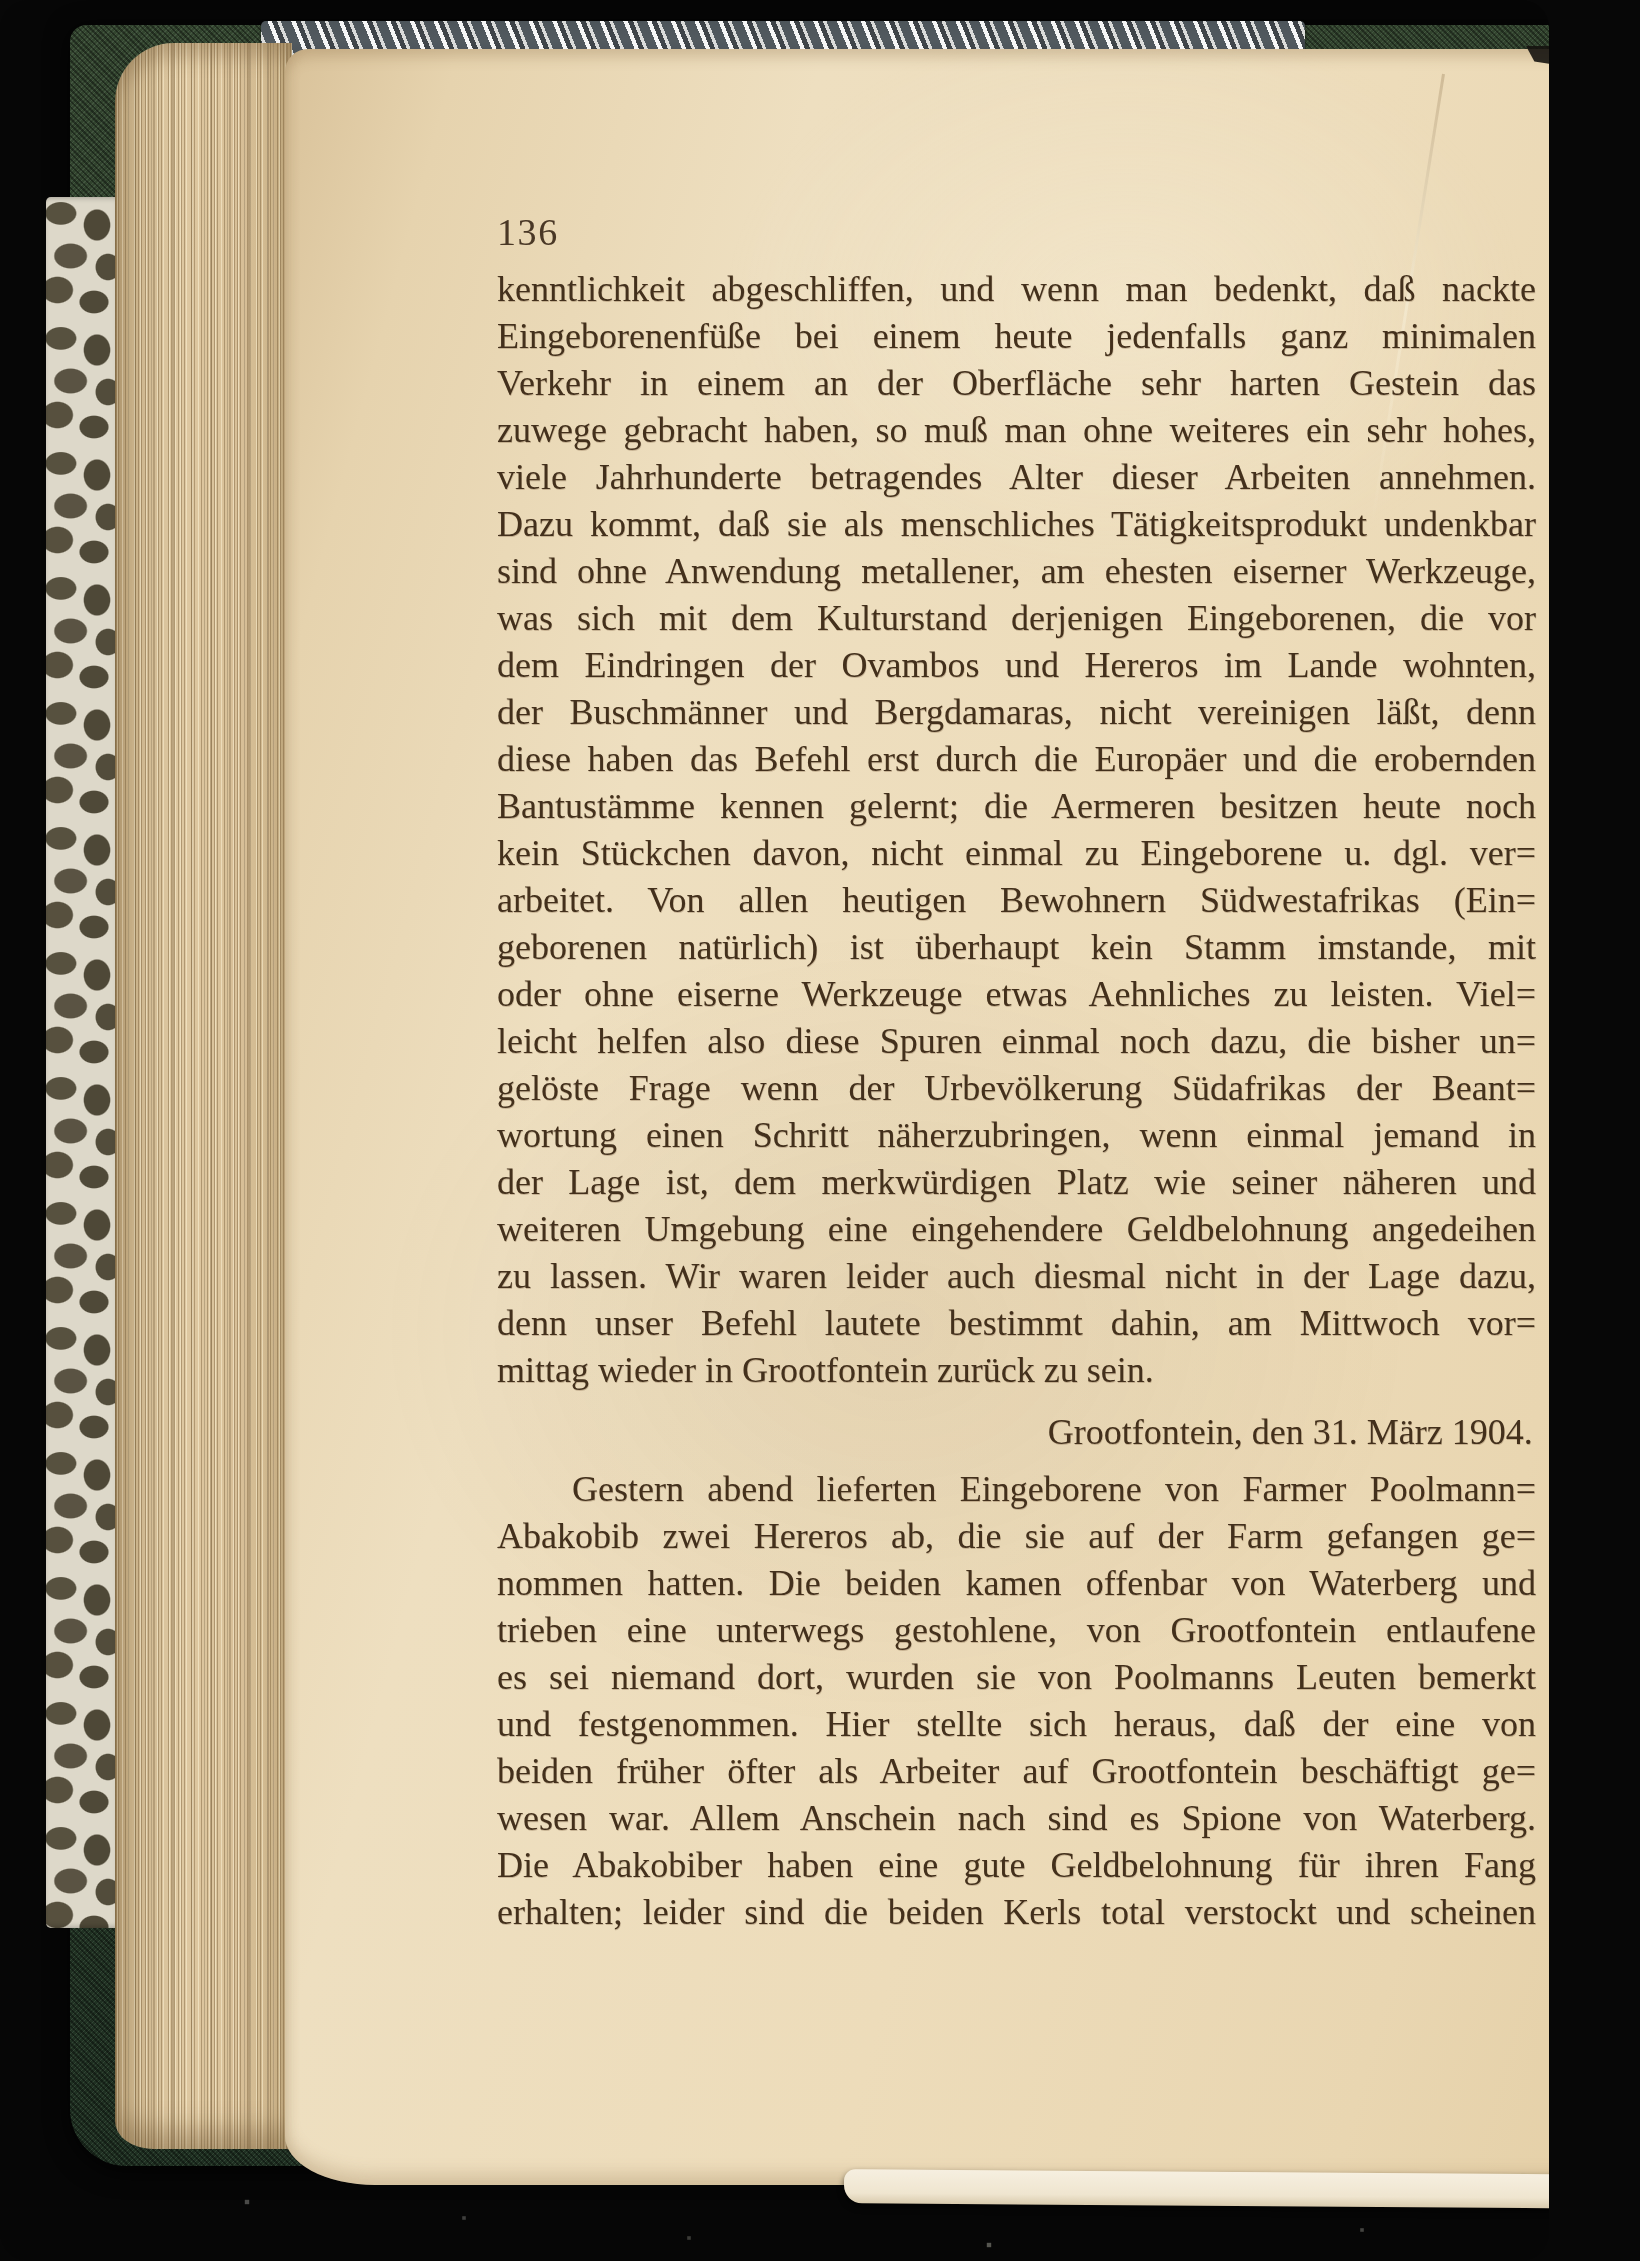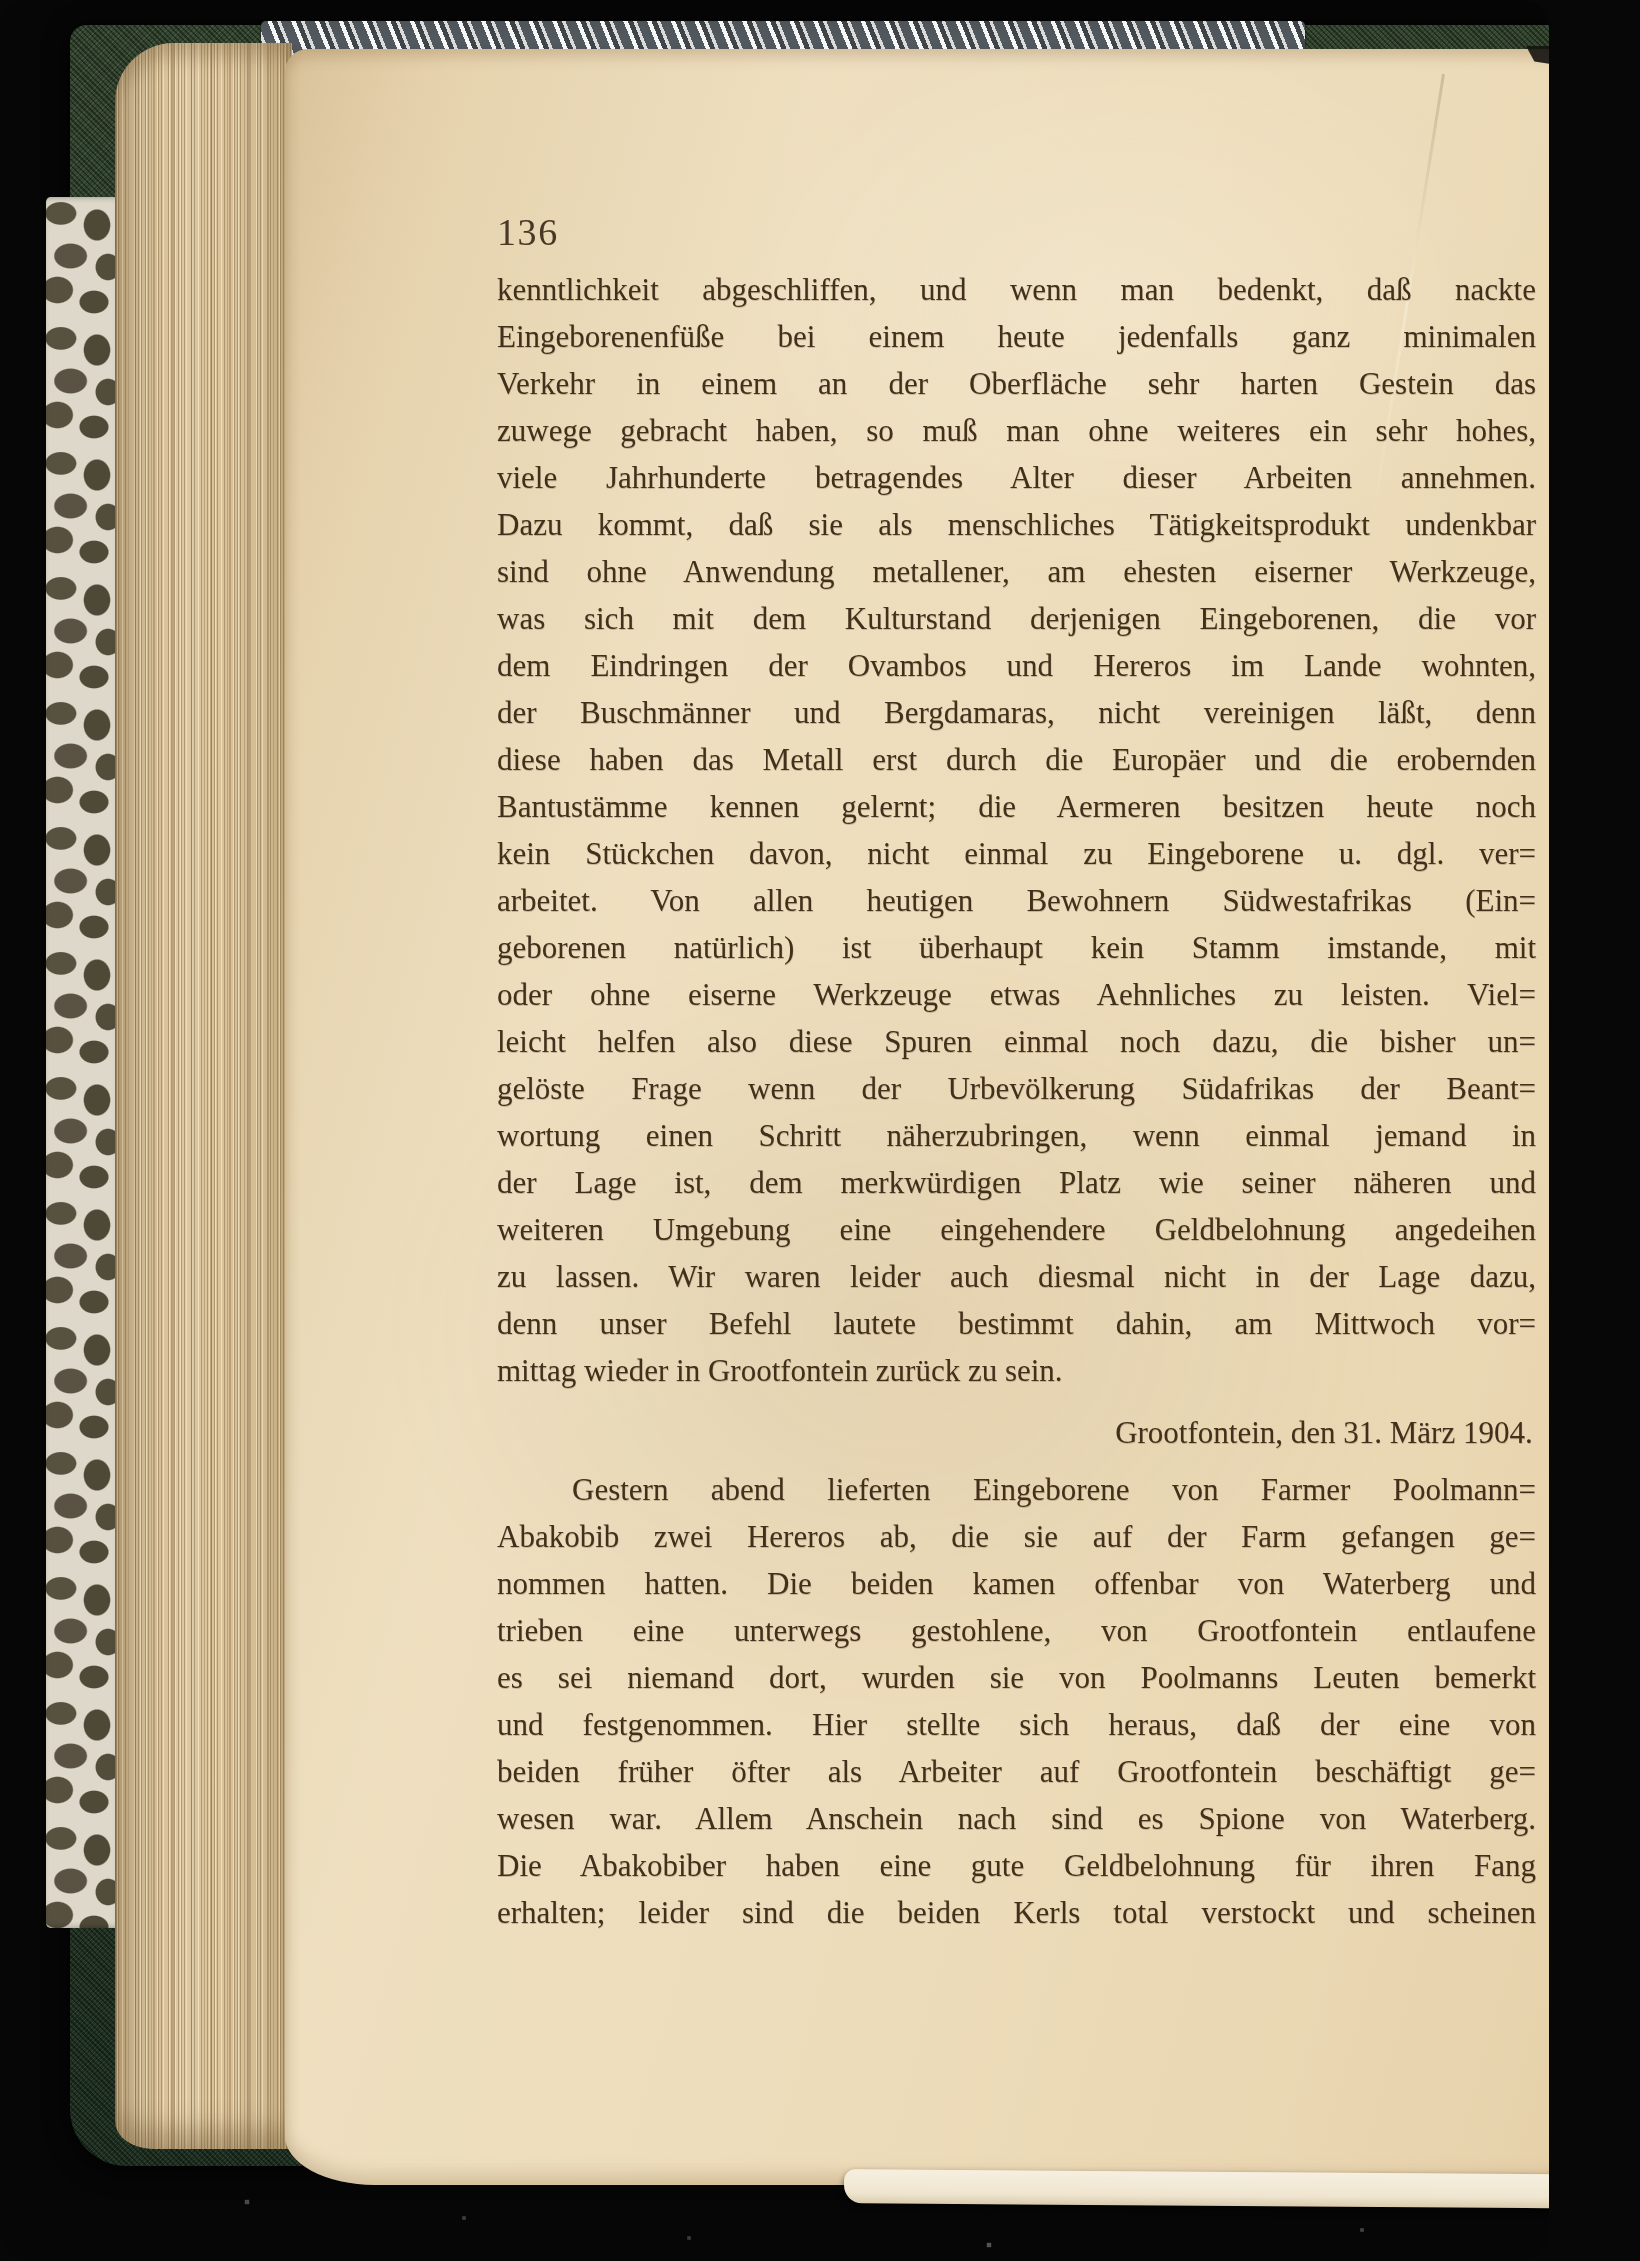--- a/index.html
+++ b/index.html
@@ -82,21 +82,21 @@
   .dust{position:absolute;left:0;top:0;width:1.6px;height:1.6px;background:transparent;
     box-shadow:246px 2201px 0 1.2px #4a4a48, 463px 2217px 0 0.8px #3e3e3c,
       988px 2244px 0 1.2px #55554f, 1361px 2229px 0 0.8px #444440,
       49px 1397px 0 1.2px #3c3c38, 141px 463px 0 0.8px #454540,
       1582px 2098px 0 1.2px #50504a, 688px 2237px 0 0.8px #3a3a36;}
 
   
   .page-number{position:absolute;left:497px;top:210px;font-size:38px;color:#4a3826;
     letter-spacing:1.6px;}
   .textblock{position:absolute;left:497px;top:266px;width:1039px;color:#43301c;
-    font-size:31px;line-height:47px;}
+    font-size:36px;line-height:47px;}
   .line{white-space:nowrap;text-align:justify;text-align-last:justify;
     text-shadow:0.5px 0.7px 0 rgba(90,60,30,.25);}
   .para-1 .line:last-child{text-align:left;text-align-last:left;}
   .para-2 .line:first-child{padding-left:75px;}
   .dateline{text-align:center;text-align-last:right;margin:14.8px 3.3px 9.8px 0;white-space:nowrap;
     text-shadow:0.5px 0.7px 0 rgba(90,60,30,.25);}
 </style>
 </head>
 <body>
 
@@ -129,21 +129,21 @@
         <div class="line">kenntlichkeit abgeschliffen, und wenn man bedenkt, daß nackte</div>
         <div class="line">Eingeborenenfüße bei einem heute jedenfalls ganz minimalen</div>
         <div class="line">Verkehr in einem an der Oberfläche sehr harten Gestein das</div>
         <div class="line">zuwege gebracht haben, so muß man ohne weiteres ein sehr hohes,</div>
         <div class="line">viele Jahrhunderte betragendes Alter dieser Arbeiten annehmen.</div>
         <div class="line">Dazu kommt, daß sie als menschliches Tätigkeitsprodukt undenkbar</div>
         <div class="line">sind ohne Anwendung metallener, am ehesten eiserner Werkzeuge,</div>
         <div class="line">was sich mit dem Kulturstand derjenigen Eingeborenen, die vor</div>
         <div class="line">dem Eindringen der Ovambos und Hereros im Lande wohnten,</div>
         <div class="line">der Buschmänner und Bergdamaras, nicht vereinigen läßt, denn</div>
-        <div class="line">diese haben das Metall erst durch die Europäer und die erobernden</div>
+        <div class="line">diese haben das Befehl erst durch die Europäer und die erobernden</div>
         <div class="line">Bantustämme kennen gelernt; die Aermeren besitzen heute noch</div>
         <div class="line">kein Stückchen davon, nicht einmal zu Eingeborene u. dgl. ver=</div>
         <div class="line">arbeitet. Von allen heutigen Bewohnern Südwestafrikas (Ein=</div>
         <div class="line">geborenen natürlich) ist überhaupt kein Stamm imstande, mit</div>
         <div class="line">oder ohne eiserne Werkzeuge etwas Aehnliches zu leisten. Viel=</div>
         <div class="line">leicht helfen also diese Spuren einmal noch dazu, die bisher un=</div>
         <div class="line">gelöste Frage wenn der Urbevölkerung Südafrikas der Beant=</div>
         <div class="line">wortung einen Schritt näherzubringen, wenn einmal jemand in</div>
         <div class="line">der Lage ist, dem merkwürdigen Platz wie seiner näheren und</div>
         <div class="line">weiteren Umgebung eine eingehendere Geldbelohnung angedeihen</div>

